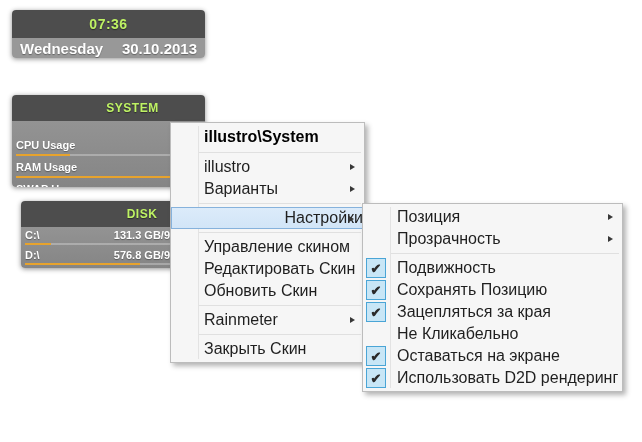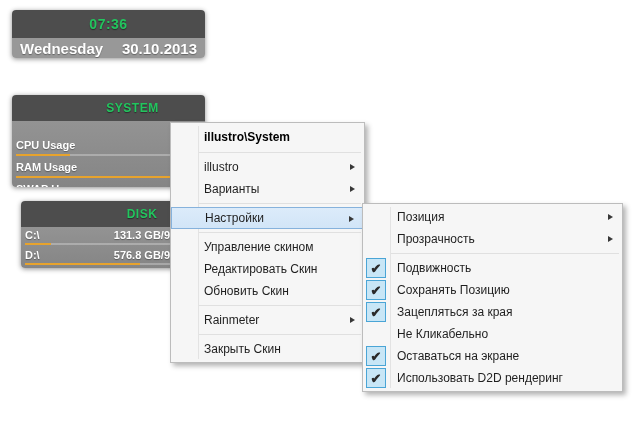--- a/index.html
+++ b/index.html
@@ -2,21 +2,21 @@
 <html><head>
 <meta charset="utf-8">
 <style>
   * { margin:0; padding:0; box-sizing:border-box; }
   body { background:#fff; font-family:"Liberation Sans", sans-serif; }
   .screen { position:relative; width:642px; height:442px; background:#ffffff; overflow:hidden; }
 
   
   .widget { position:absolute; border-radius:4px; overflow:hidden;
             box-shadow:0 1px 5px rgba(0,0,0,0.45); color:#fff; }
-  .w-header { background:#4d4d4d; text-align:center; font-weight:bold; color:#22c55e;
+  .w-header { background:#4d4d4d; text-align:center; font-weight:bold; color:#bef264;
               text-shadow:0 1px 1px rgba(0,0,0,0.45); }
 
   .clock { left:12px; top:10px; width:193px; height:48px; }
   .clock .w-header { height:28px; line-height:29px; font-size:14px; letter-spacing:0.5px; }
   .clock-body { height:20px; background:#989898; display:flex; justify-content:space-between;
                 align-items:center; padding:0 8px; font-size:15px; font-weight:bold;
                 text-shadow:0 1px 1px rgba(0,0,0,0.35); }
 
   .system { left:12px; top:95px; width:193px; height:92px; }
   .system .w-header, .disk .w-header { height:26px; line-height:27px; font-size:12px; letter-spacing:0.5px;padding-left:48px; }
@@ -29,30 +29,30 @@
   .fill { height:100%; background:#e7a32d; }
 
   .disk { left:21px; top:201px; width:194px; height:67px; }
   .disk-body { background:linear-gradient(#939393,#858585); height:41px; padding-top:1px; }
   .disk-row { position:relative; height:20px; padding:0 4px; display:flex;
               justify-content:space-between; font-size:11px; font-weight:bold; line-height:14px;
               text-shadow:0 1px 1px rgba(0,0,0,0.35); }
 
   
   .menu { position:absolute; background:#f6f6f6; border:1px solid #bcbcbc; padding:2px 0;
-          box-shadow:3px 3px 5px rgba(0,0,0,0.30); font-size:12px; color:#1f1f1f; }
+          box-shadow:3px 3px 5px rgba(0,0,0,0.30); font-size:16px; color:#1f1f1f; }
   .menu::before { content:""; position:absolute; top:3px; bottom:3px; left:27px; width:1px;
                   background:#e3e3e3; }
   .main-menu { left:170px; top:122px; width:195px; z-index:10; }
   .sub-menu  { left:362px; top:203px; width:261px; z-index:20; }
 
   .m-header { position:relative; height:24px; line-height:24px; padding-left:33px; font-weight:bold; color:#000; }
   .mi { position:relative; height:22px; line-height:22px; padding-left:33px; cursor:default; }
   .sub-menu .mi { padding-left:34px; }
-  .mi.sel { border:1px solid #86b2dc; background:linear-gradient(#dcebfa,#d2e5f7); line-height:20px; }
+  .mi.sel { border:1px solid #86b2dc; background:linear-gradient(#dcebfa,#d2e5f7); line-height:20px;text-align:right; }
   .m-sep { height:1px; background:#e0e0e0; margin:3px 3px 3px 28px; }
 
   .arr { position:absolute; right:9px; top:7.5px; width:0; height:0;
          border-top:3.5px solid transparent; border-bottom:3.5px solid transparent;
          border-left:5px solid #383838; }
   .check { position:absolute; left:3px; top:1px; width:20px; height:20px;
            background:#c8e6f6; border:1px solid #4aa5d6; color:#2a2a2a;
            font-size:13px; line-height:19px; text-align:center; font-weight:bold; }
   .check::before { content:"\2714"; }
 </style>

